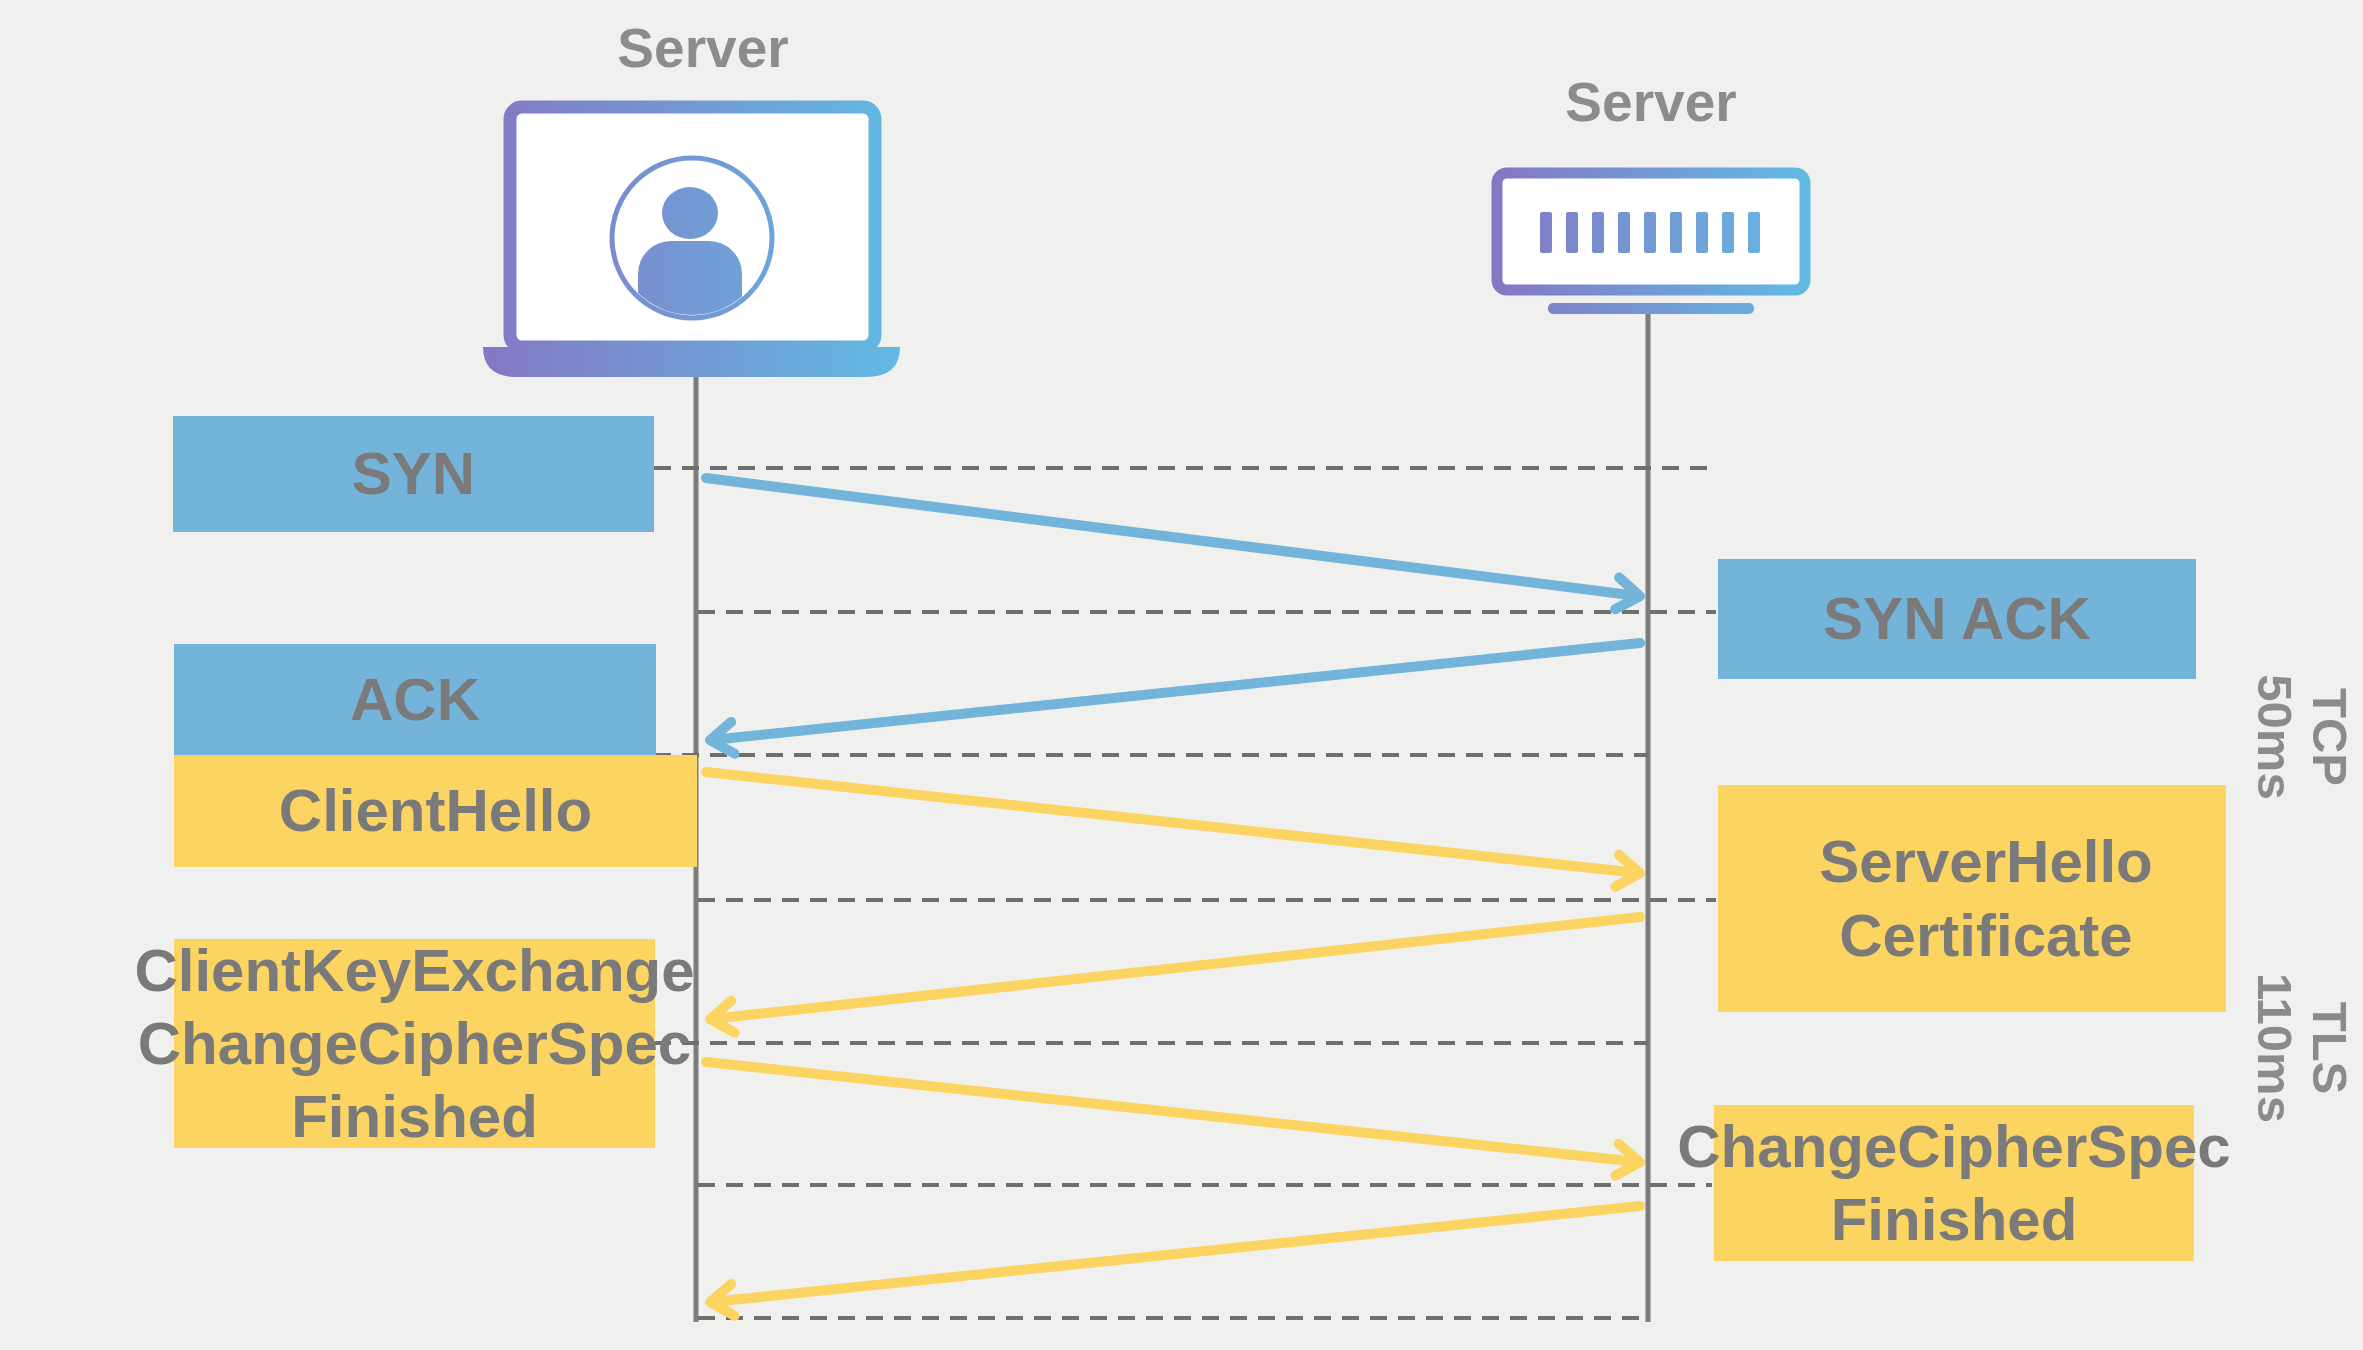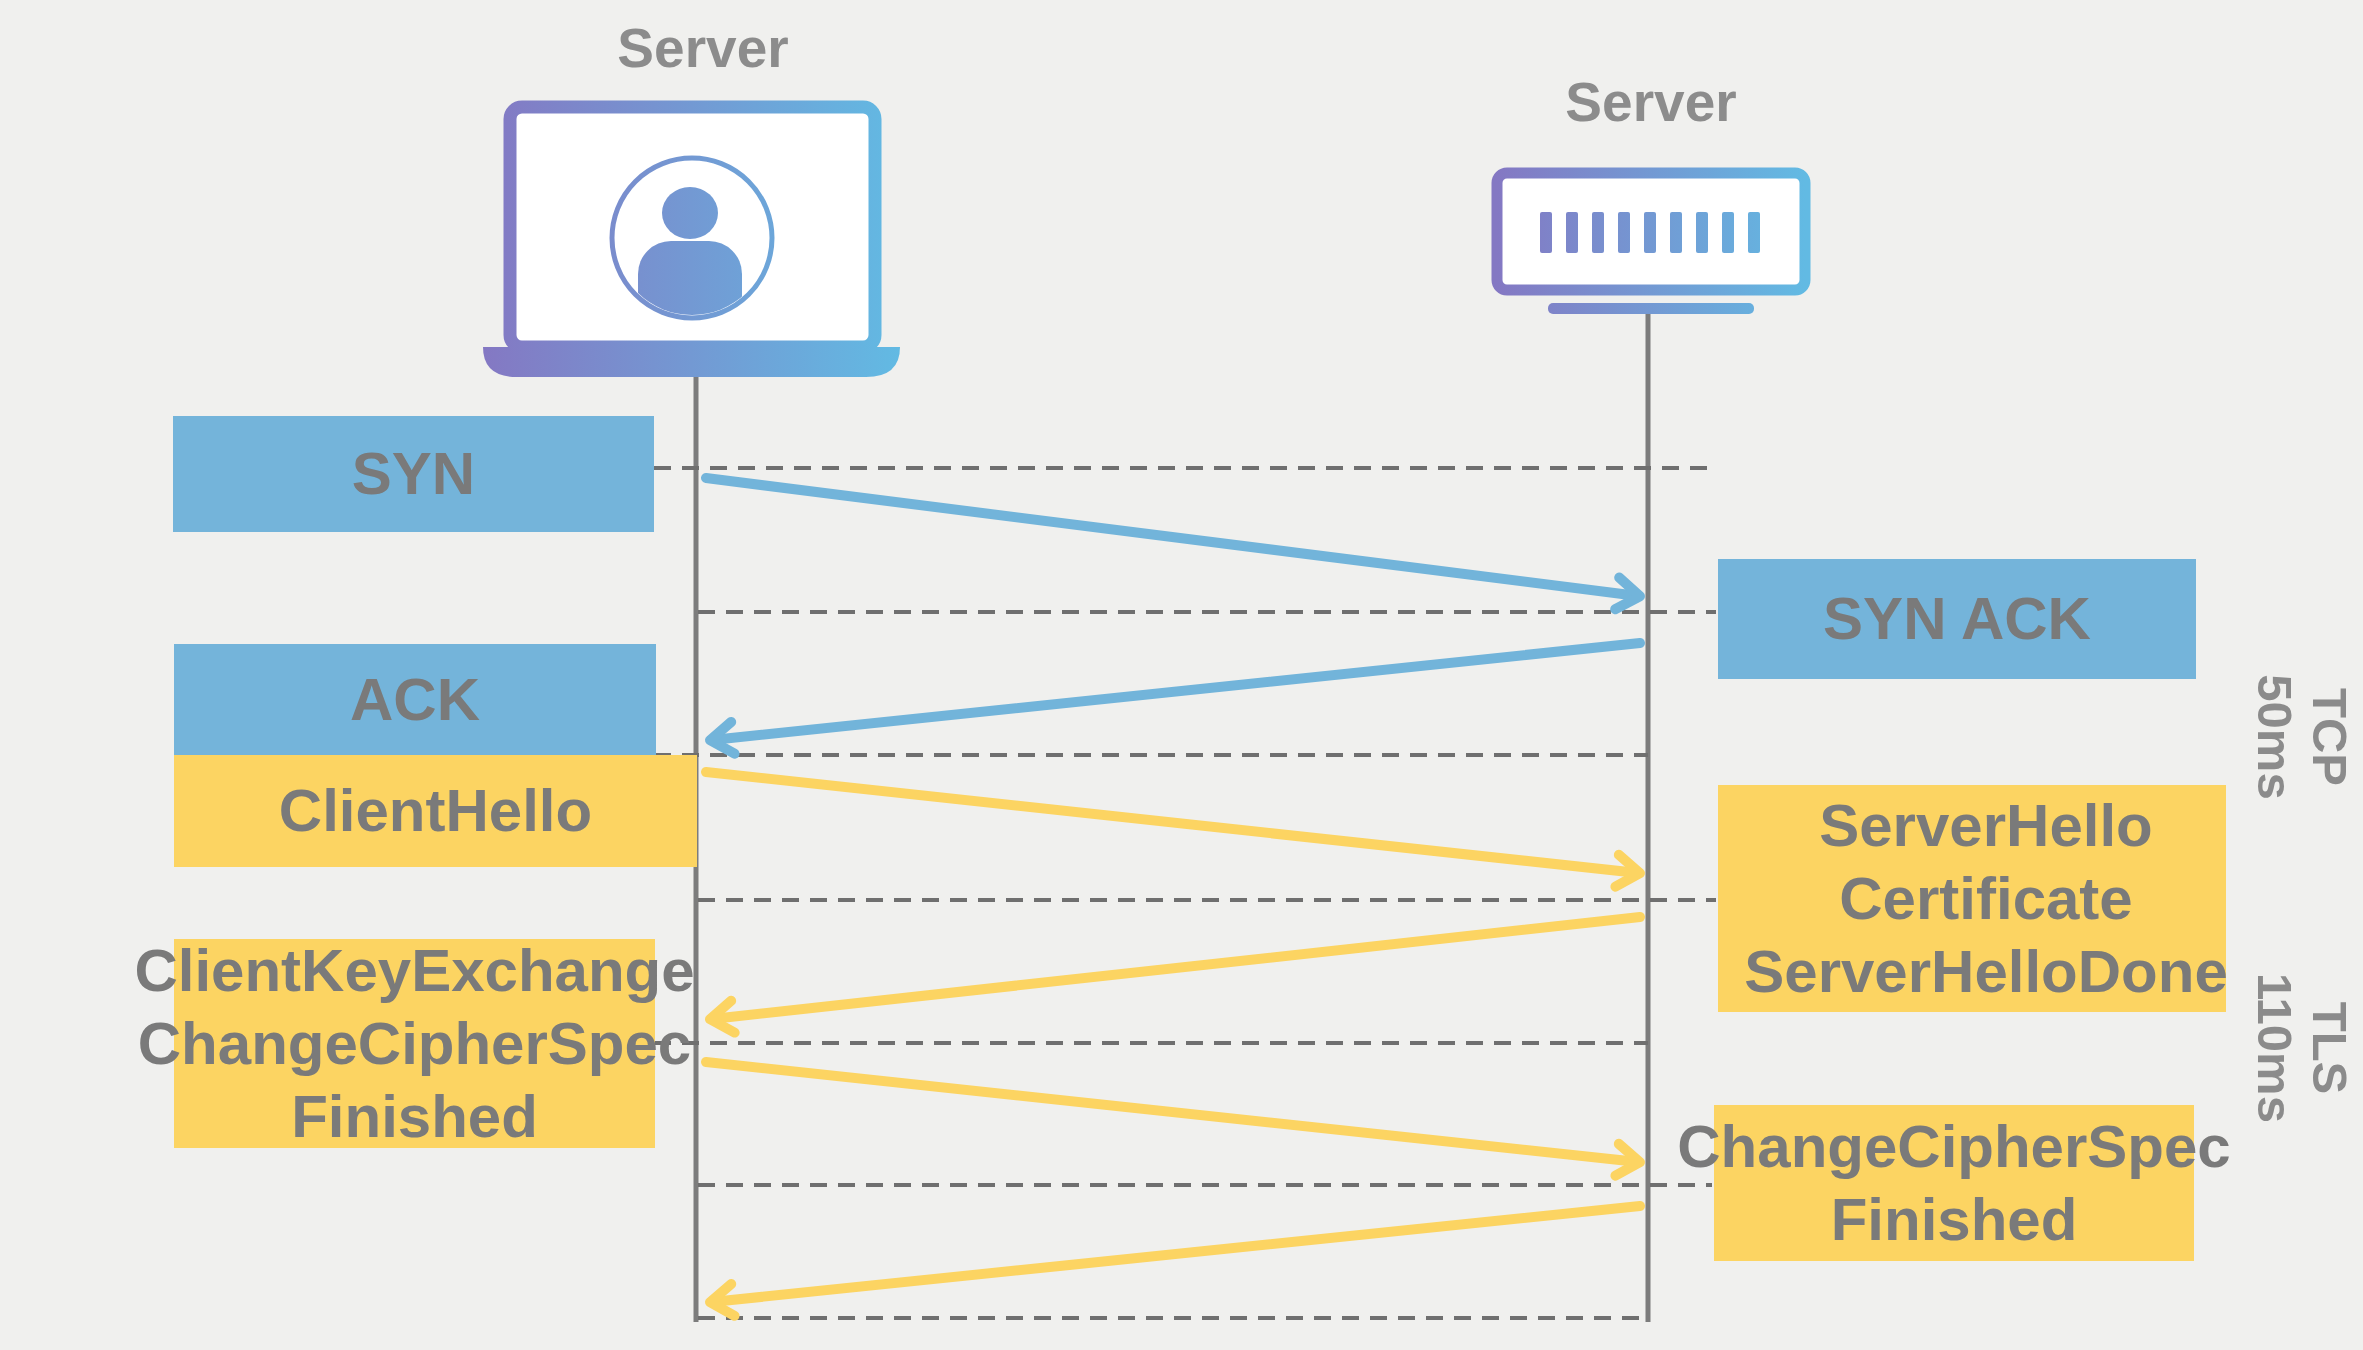--- a/index.html
+++ b/index.html
@@ -126,21 +126,20 @@
     <div>ACK</div>
   </div>
 
   <div class="msg yellow msg-clienthello">
     <div>ClientHello</div>
   </div>
 
   <div class="msg yellow msg-serverhello">
     <div>ServerHello</div>
     <div>Certificate</div>
-    <div>ServerHelloDone</div>
   </div>
 
   <div class="msg yellow msg-clientkey">
     <div>ClientKeyExchange</div>
     <div>ChangeCipherSpec</div>
     <div>Finished</div>
   </div>
 
   <div class="msg yellow msg-changecipher">
     <div>ChangeCipherSpec</div>

